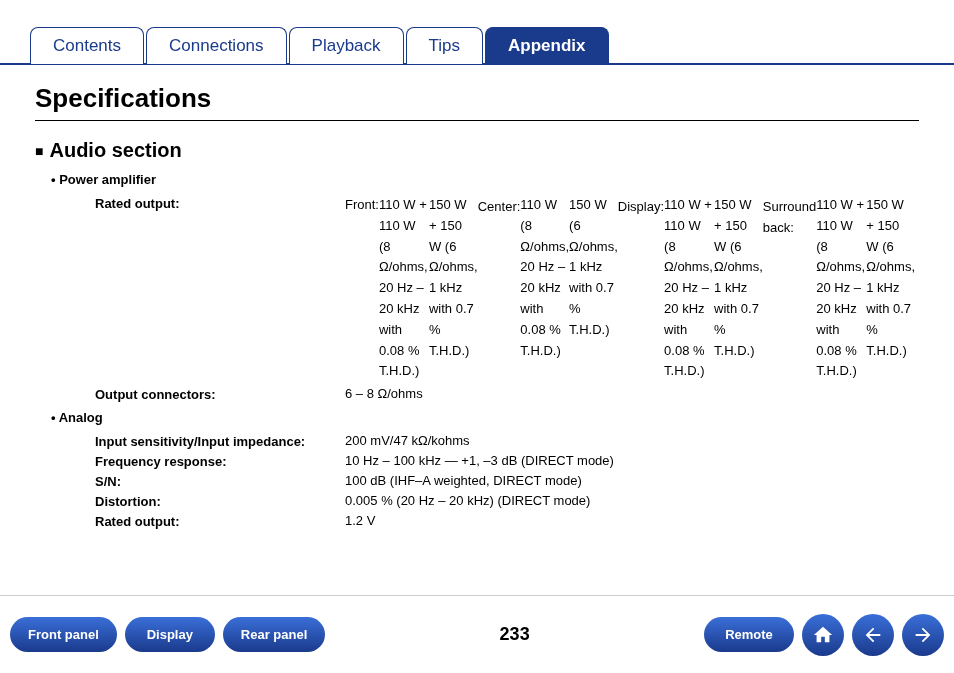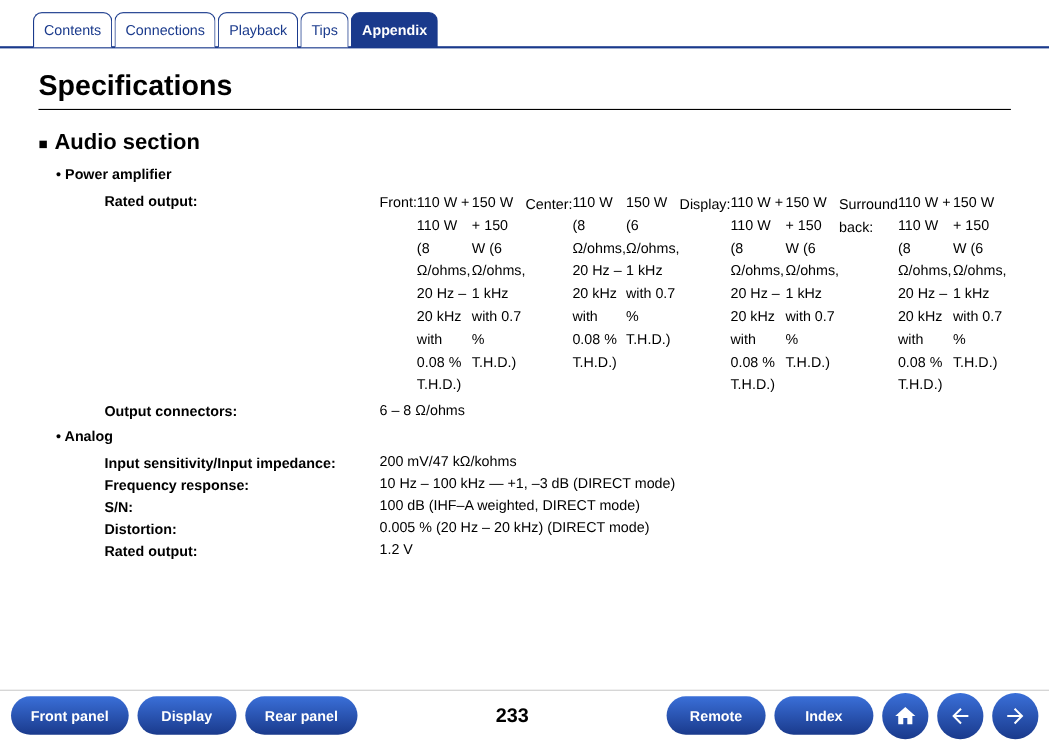--- a/index.html
+++ b/index.html
@@ -16,31 +16,32 @@
     
     .top-tabs {
       display: flex;
       align-items: flex-end;
       padding-top: 10px;
       padding-left: 30px;
       border-bottom: 2px solid #1a3a8c;
     }
     .tab {
       display: inline-block;
-      padding: 8px 9px;
+      padding: 8px 22px;
       border: 1.5px solid #1a3a8c;
       border-bottom: none;
       border-radius: 8px 8px 0 0;
       cursor: pointer;
-      font-size: 13px;
+      font-size: 17px;
       color: #1a3a8c;
       background: #fff;
       margin-right: 2px;
       position: relative;
       bottom: -1px;
+      margin-top: 16px;
     }
     .tab.active {
       background: #1a3a8c;
       color: #fff;
       font-weight: bold;
     }
 
     
     .main-content {
       padding: 18px 35px 100px 35px;
@@ -108,21 +109,21 @@
       font-weight: normal;
       color: #000;
     }
 
     
     .bottom-nav {
       position: absolute;
       bottom: 0;
       left: 0;
       right: 0;
-      height: 46px;
+      height: 78px;
       background: #fff;
       border-top: 1px solid #ccc;
       display: flex;
       align-items: center;
       padding: 0 10px;
       gap: 8px;
     }
     .bottom-btn {
       background: linear-gradient(to bottom, #3a6fd8, #1a3a8c);
       color: #fff;
@@ -234,21 +235,20 @@
   </tbody>
     </table>
 </div>
 
 <div class="bottom-nav">
   <button class="bottom-btn">Front panel</button>
   <button class="bottom-btn">Display</button>
   <button class="bottom-btn">Rear panel</button>
   <div class="page-number">233</div>
   <button class="bottom-btn">Remote</button>
-  <button class="bottom-btn">Index</button>
 
   <button class="icon-btn">
     <svg viewBox="0 0 24 24">
       <path d="M10 20v-6h4v6h5v-8h3L12 3 2 12h3v8z"></path>
     </svg>
   </button>
 
   <button class="icon-btn">
     <svg viewBox="0 0 24 24">
       <path d="M20 11H7.83l5.59-5.59L12 4l-8 8 8 8 1.41-1.41L7.83 13H20v-2z"></path>

